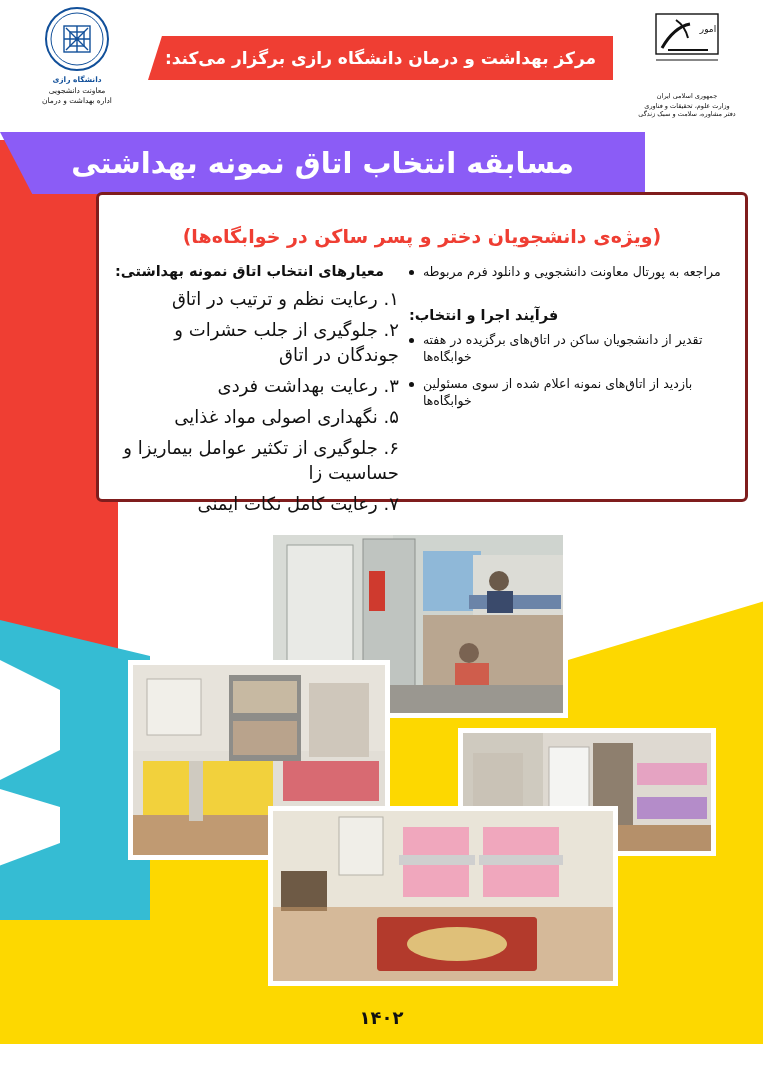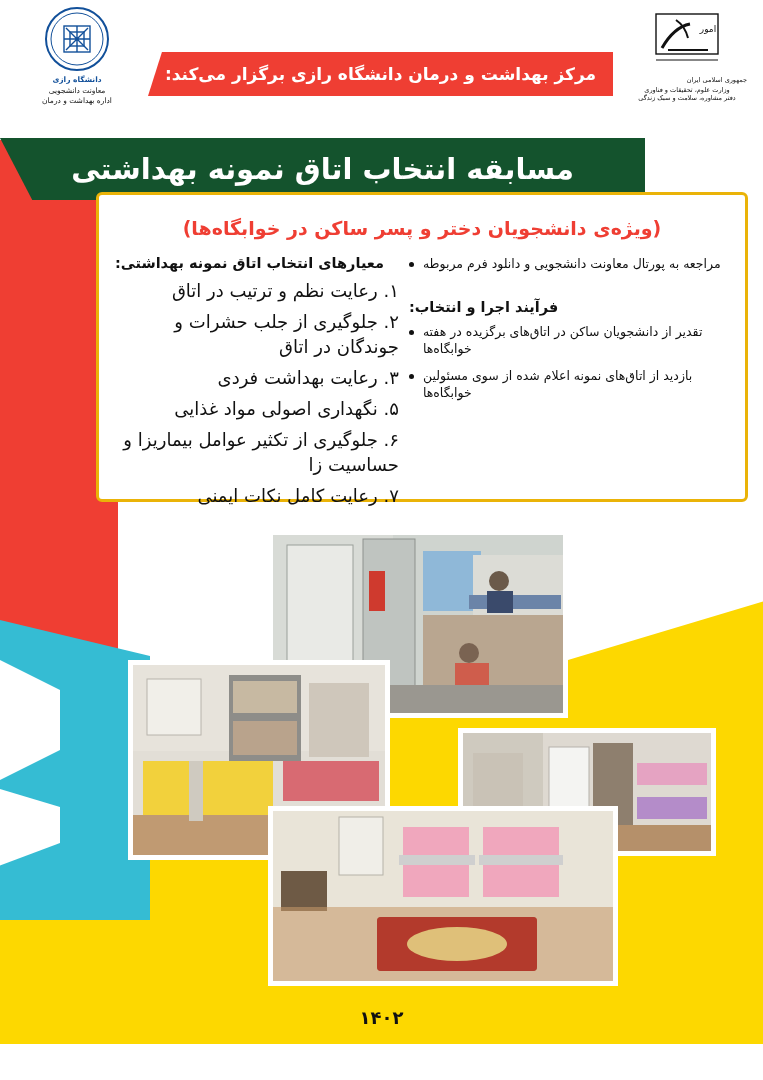--- a/index.html
+++ b/index.html
@@ -48,45 +48,45 @@
   .logo-left .l1{font-size:7.5px;color:#12509a;margin-top:3px;font-weight:bold;}
   .logo-left .l2{font-size:7.5px;color:#111;margin-top:2px;}
   .logo-left .l3{font-size:7.5px;color:#111;margin-top:1px;}
 
   .logo-right{
     position:absolute;right:16px;top:10px;width:120px;text-align:center;
   }
   .logo-right .mark{
     width:74px;height:62px;margin:0 auto;
   }
-  .logo-right .r1{font-size:6.5px;color:#111;margin-top:4px;text-align:right;}
+  .logo-right .r1{font-size:6.5px;color:#111;margin-top:20px;}
   .logo-right .r2{font-size:6.5px;color:#111;margin-top:2px;}
   .logo-right .r3{font-size:6.5px;color:#111;margin-top:0;}
 
   .banner-organizer{
-    position:absolute;right:150px;top:52px;width:465px;height:44px;
+    position:absolute;right:150px;top:36px;width:465px;height:44px;
     background:#ef3e33;color:#ffffff;
     display:flex;align-items:center;justify-content:center;
     font-size:17px;font-weight:bold;
     clip-path:polygon(3% 0,100% 0,100% 100%,0 100%);
   }
 
   .banner-title{
-    position:absolute;right:118px;left:0;top:138px;height:62px;
-    background:#14532d;color:#ffffff;
+    position:absolute;right:118px;left:0;top:132px;height:62px;
+    background:#8b5cf6;color:#ffffff;
     display:flex;align-items:center;justify-content:center;
     font-size:29px;font-weight:bold;letter-spacing:.5px;
     clip-path:polygon(0 0,100% 0,100% 100%,5% 100%);
   }
 
   
   .card{
     position:absolute;left:96px;top:192px;width:652px;height:310px;
-    background:#ffffff;border:3px solid #eab308;border-radius:6px;
-    box-sizing:border-box;padding:16px 16px;
+    background:#ffffff;border:3px solid #7f1d1d;border-radius:6px;
+    box-sizing:border-box;padding:24px 16px;
   }
   .subtitle{
     text-align:center;color:#ef3e33;font-size:19px;font-weight:bold;margin:6px 0 16px;
   }
   .cols{display:flex;flex-direction:row-reverse;gap:10px;}
   .col-right{width:47%;}
   .col-left{width:53%;}
   .sec-head{
     font-size:14.5px;font-weight:bold;color:#111;margin-bottom:8px;text-align:left;
   }

